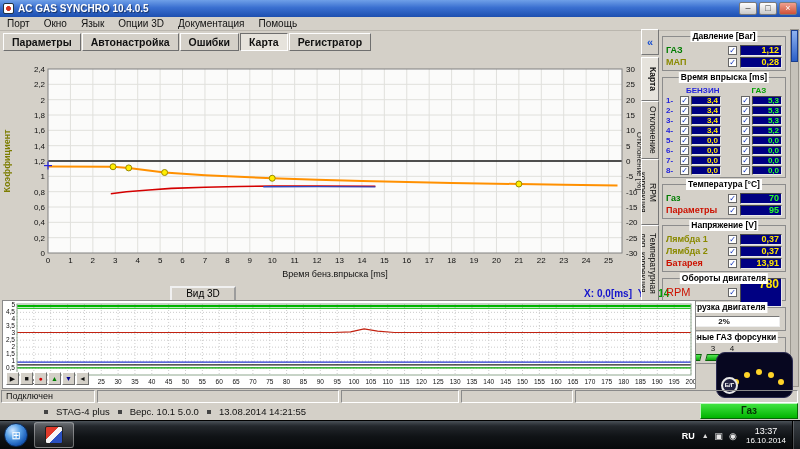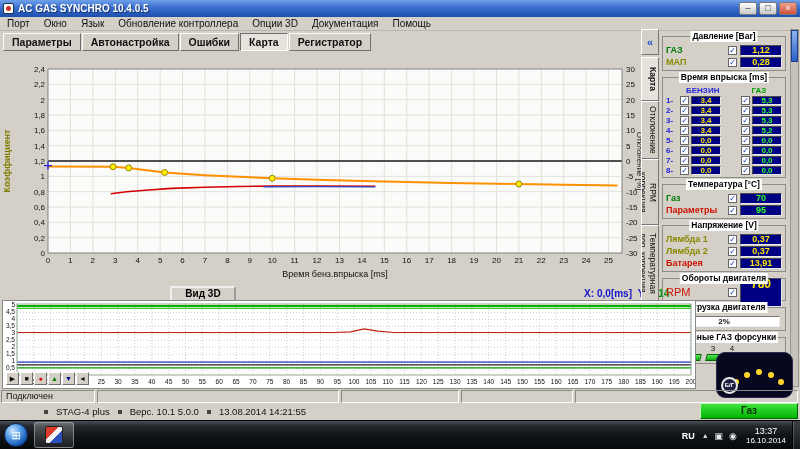--- a/index.html
+++ b/index.html
@@ -13,40 +13,40 @@
   .winbtn{width:18px;height:13px;margin-left:2px;font-size:9px;line-height:11px;text-align:center;color:#333;background:linear-gradient(180deg,#fefefe,#c9c9c9);border:1px solid #7a7a7a;border-radius:2px;flex:0 0 auto;}
   .winbtn.close{background:linear-gradient(180deg,#f0a290,#cf5038);color:#fff;}
   
   .menubar{position:absolute;left:0;top:17px;width:800px;height:14px;background:#d4d0c8;border-bottom:1px solid #bab6ae;display:flex;align-items:center;}
   .menu-item{font-size:10px;color:#111;padding:0 7px;line-height:13px;}
   .tabbar{position:absolute;left:0;top:31px;width:800px;height:22px;display:flex;align-items:center;padding-left:3px;}
   .tab{height:18px;margin-right:1px;padding:2px 8px 0 8px;font-size:10.5px;font-weight:bold;color:#111;background:#d4d0c8;border:1px solid;border-color:#fdfdfd #6f6f6f #6f6f6f #fdfdfd;text-align:right;}
   .tab.active{border-color:#6f6f6f #fdfdfd #fdfdfd #6f6f6f;background:#e6e3dc;}
   
   #mainChart{position:absolute;left:0;top:53px;}
-  .view3d-btn{position:absolute;left:170px;top:286px;width:66px;height:16px;background:#d4d0c8;border:2px outset #f0f0f0;font-size:10px;font-weight:bold;text-align:center;line-height:12px;}
+  .view3d-btn{position:absolute;left:170px;top:286px;width:66px;height:16px;background:#d4d0c8;border:2px outset #f0f0f0;font-size:10px;font-weight:normal;text-align:center;line-height:12px;}
   .cursor-info{position:absolute;left:584px;top:288px;font-size:10px;font-weight:bold;white-space:nowrap;}
   .cursor-info .cx{color:#1414cc;margin-right:3px;}
   .cursor-info .cy{color:#009a00;}
   
   .collapse-btn{position:absolute;left:641px;top:29px;width:18px;height:26px;background:#d4d0c8;border:1px solid;border-color:#fff #777 #777 #fff;color:#1a50d0;font-size:11px;font-weight:bold;text-align:center;line-height:24px;}
   .side-tabs{position:absolute;left:641px;top:57px;width:18px;}
   .side-tab{writing-mode:vertical-rl;width:18px;background:#d4d0c8;border:1px solid;border-color:#fff #777 #777 #fff;font-size:8.5px;color:#111;text-align:center;overflow:hidden;padding:2px 0;}
   .side-tab.active{background:#e6e3dc;font-weight:bold;}
   
   .right-panel{position:absolute;left:660px;top:30px;width:128px;height:320px;}
   .grp{position:relative;margin:6px 2px 0 2px;border:1px solid #8c8c8c;padding:7px 3px 2px 3px;}
   .grp-title{position:absolute;top:-6px;left:50%;transform:translateX(-50%);background:#ffffff;padding:0 2px;font-size:8.5px;font-weight:bold;white-space:nowrap;line-height:11px;}
   .prow{display:flex;align-items:center;height:12px;}
   .plbl{font-size:9px;font-weight:bold;}
   .plbl.green{color:#007c00}.plbl.olive{color:#8a8a00}.plbl.red{color:#cc1100}
   .cb{width:9px;height:9px;background:#fff;border:1px solid #666;font-size:8px;line-height:8px;text-align:center;color:#1133bb;flex:0 0 auto;}
   .cb::before{content:"\2713";}
   .sp{flex:1;}
-  .vbox{flex:0 0 auto;width:42px;height:11px;background:#000082;border:1px solid;border-color:#4a4a4a #e8e8e8 #e8e8e8 #4a4a4a;color:#ffe600;font-size:9px;font-weight:bold;text-align:center;padding:0 2px;line-height:9px;margin-left:3px;}
+  .vbox{flex:0 0 auto;width:42px;height:11px;background:#000082;border:1px solid;border-color:#4a4a4a #e8e8e8 #e8e8e8 #4a4a4a;color:#ffe600;font-size:9px;font-weight:bold;text-align:right;padding:0 2px;line-height:9px;margin-left:3px;}
   .vbox.g{color:#2aff2a;}
   .inj-head{display:flex;height:10px;font-size:8px;font-weight:bold;align-items:center;}
   .inj-head .ph{color:#2222dd;margin-left:20px;}
   .inj-head .gh{color:#00a000;margin-left:32px;}
   .irow{display:flex;align-items:center;height:10px;}
   .irow .num{width:14px;font-size:8px;font-weight:bold;color:#2222dd;}
   .irow .vbox{width:30px;height:9px;font-size:8px;line-height:7px;margin-left:2px;}
   .rpm-lbl{font-size:11px;font-weight:normal;color:#cc1100;}
   .rpm-val{width:42px;height:29px;font-size:12px;line-height:11px;}
   .load-bar{height:11px;margin:1px 2px;background:#fff;border:1px solid;border-color:#777 #eee #eee #777;font-size:8px;font-weight:bold;text-align:center;line-height:10px;color:#111;}
@@ -95,21 +95,20 @@
     <div class="title-text">AC GAS SYNCHRO  10.4.0.5</div>
     <div class="winbtn">–</div>
     <div class="winbtn">□</div>
     <div class="winbtn close">×</div>
   </div>
 
   <div class="menubar">
       <div class="menu-item">Порт</div>
       <div class="menu-item">Окно</div>
       <div class="menu-item">Язык</div>
-      <div class="menu-item">Обновление контроллера</div>
       <div class="menu-item">Опции 3D</div>
       <div class="menu-item">Документация</div>
       <div class="menu-item">Помощь</div>
     </div>
   <div class="tabbar">
       <div class="tab">Параметры</div>
       <div class="tab">Автонастройка</div>
       <div class="tab">Ошибки</div>
       <div class="tab active">Карта</div>
       <div class="tab">Регистратор</div>

